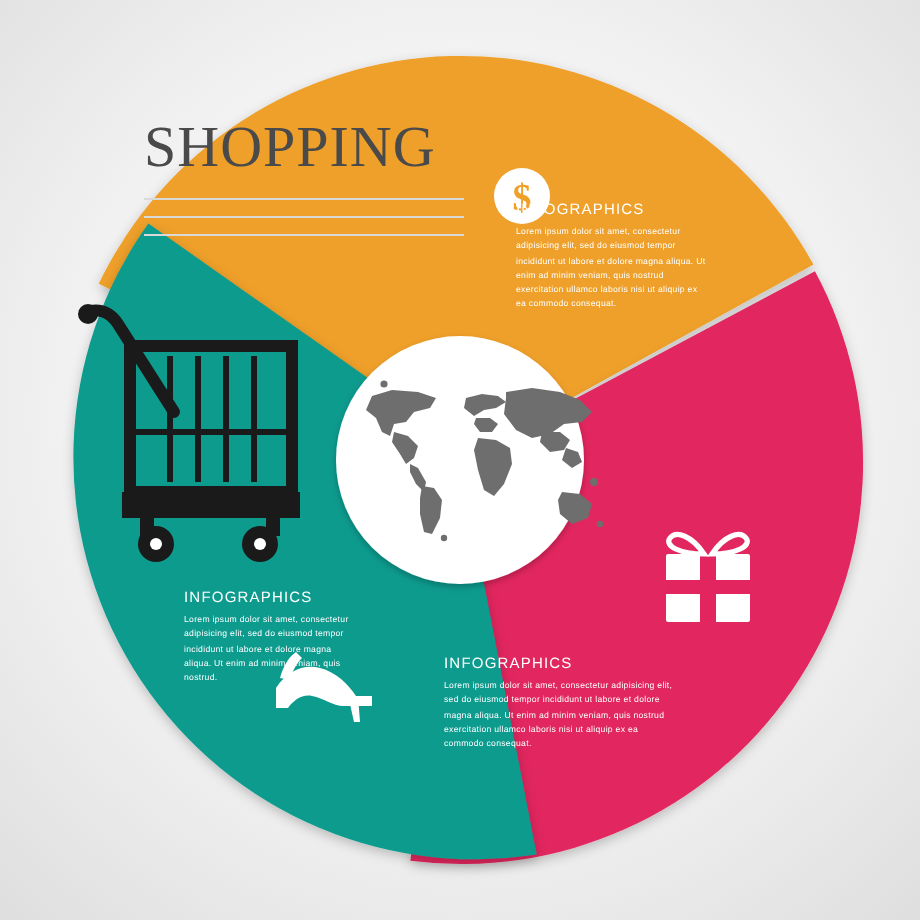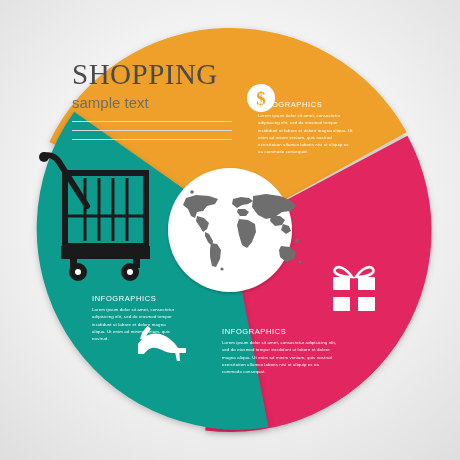--- a/index.html
+++ b/index.html
@@ -183,21 +183,20 @@
 
       <circle cx="78" cy="272" r="9" fill="#1a1a1a"></circle>
       <circle cx="130" cy="272" r="9" fill="#1a1a1a"></circle>
       <circle cx="78" cy="272" r="3" fill="#ffffff"></circle>
       <circle cx="130" cy="272" r="3" fill="#ffffff"></circle>
     </g>
   </svg>
 
   <div class="title-block">
     <div class="title-main">SHOPPING</div>
-    <div class="title-sub">sample text</div>
     <div class="title-rules">
       <div class="rule"></div>
       <div class="rule"></div>
       <div class="rule"></div>
     </div>
   </div>
 
   <div class="callout on-orange" id="callout-orange">
     <div class="cap">INFOGRAPHICS</div>
     <div class="body">Lorem ipsum dolor sit amet, consectetur adipisicing elit, sed do eiusmod tempor incididunt ut labore et dolore magna aliqua. Ut enim ad minim veniam, quis nostrud exercitation ullamco laboris nisi ut aliquip ex ea commodo consequat.</div>

